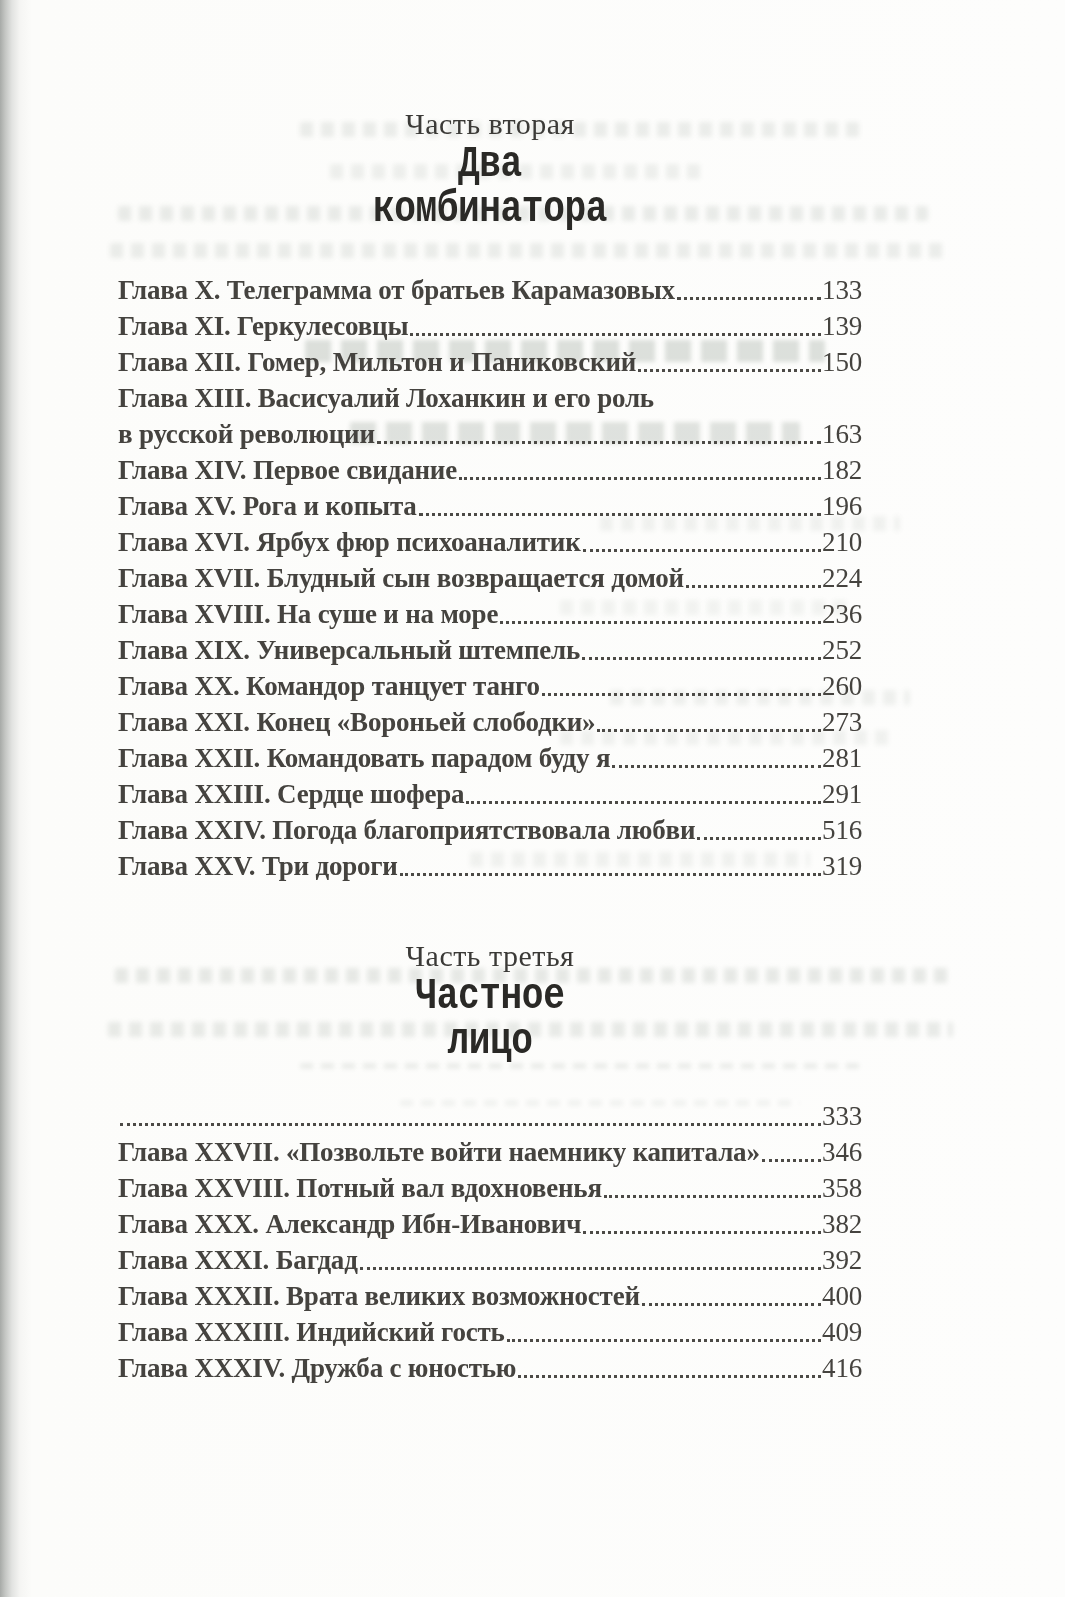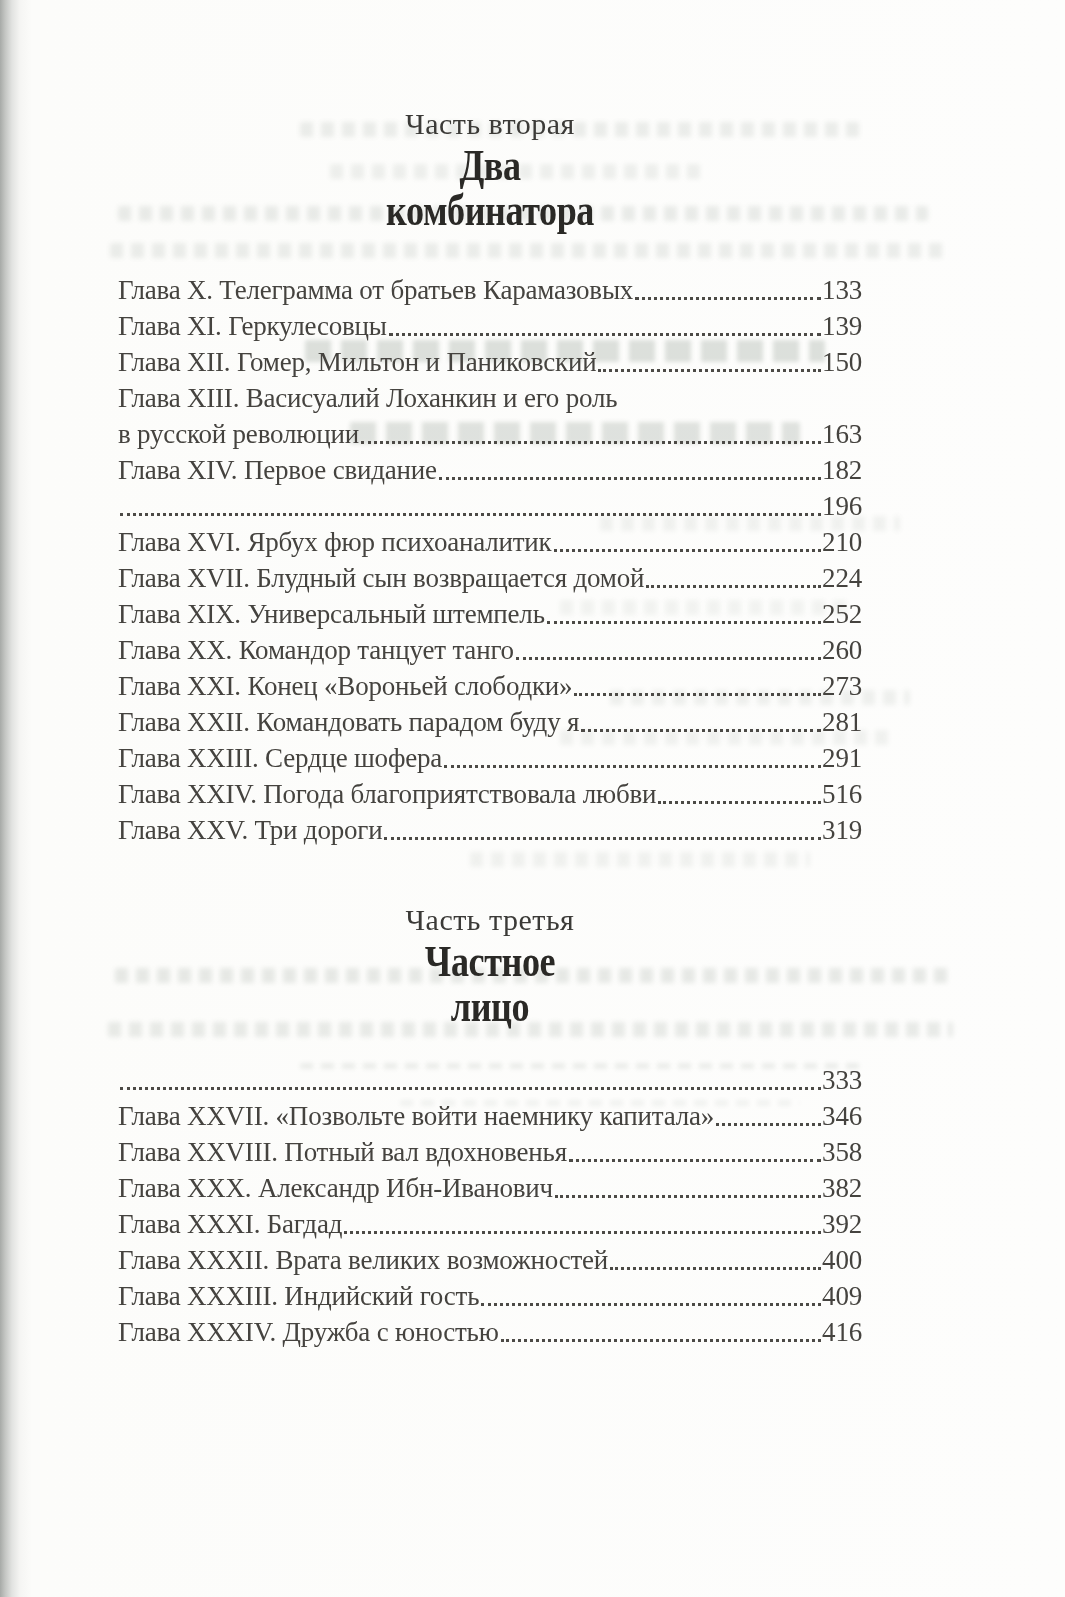--- a/index.html
+++ b/index.html
@@ -27,21 +27,21 @@
     text-align:center;
     font-size:30px;
     line-height:36px;
     color:#3b3a37;
     letter-spacing:.5px;
   }
   .part-label.first{margin-top:106px;}
   .part-label.second{margin-top:54px;}
   .part-title{
     text-align:center;
-    font-family:Liberation Serif, serif;
+    font-family:Liberation Mono, monospace;
     font-weight:bold;
     font-size:43px;
     line-height:45px;
     color:#2a2926;
   }
   .part-title .line{
     display:block;
     transform:scaleX(.84) scaleY(1.04);
     transform-origin:center;
     letter-spacing:-.5px;
@@ -51,21 +51,21 @@
   .toc-row{
     display:flex;
     align-items:flex-end;
     font-size:27px;
     line-height:36px;
     height:36px;
     letter-spacing:-.2px;
     white-space:nowrap;
     color:#45433f;
   }
-  .toc-row .t{flex:0 0 auto;}
+  .toc-row .t{flex:0 0 auto;font-weight:bold;}
   .toc-row .dots{
     flex:1 1 auto;
     min-width:6px;
     border-bottom:3px dotted #4c4a46;
     margin:0 1px 8px 2px;
   }
   .toc-row .p{flex:0 0 auto;}
 
   
   .ghost{
@@ -149,36 +149,42 @@
           <span class="p">163</span>
         </div>
 
         <div class="toc-row">
           <span class="t">Глава XIV. Первое свидание</span>
           <span class="dots"></span>
           <span class="p">182</span>
         </div>
 
         <div class="toc-row">
+          <span class="t">Глава XV. Рога и копыта</span>
           <span class="dots"></span>
           <span class="p">196</span>
         </div>
 
         <div class="toc-row">
           <span class="t">Глава XVI. Ярбух фюр психоаналитик</span>
           <span class="dots"></span>
           <span class="p">210</span>
         </div>
 
         <div class="toc-row">
           <span class="t">Глава XVII. Блудный сын возвращается домой</span>
           <span class="dots"></span>
           <span class="p">224</span>
         </div>
 
+        <div class="toc-row">
+          <span class="t">Глава XVIII. На суше и на море</span>
+          <span class="dots"></span>
+          <span class="p">236</span>
+        </div>
 
         <div class="toc-row">
           <span class="t">Глава XIX. Универсальный штемпель</span>
           <span class="dots"></span>
           <span class="p">252</span>
         </div>
 
         <div class="toc-row">
           <span class="t">Глава XX. Командор танцует танго</span>
           <span class="dots"></span>

